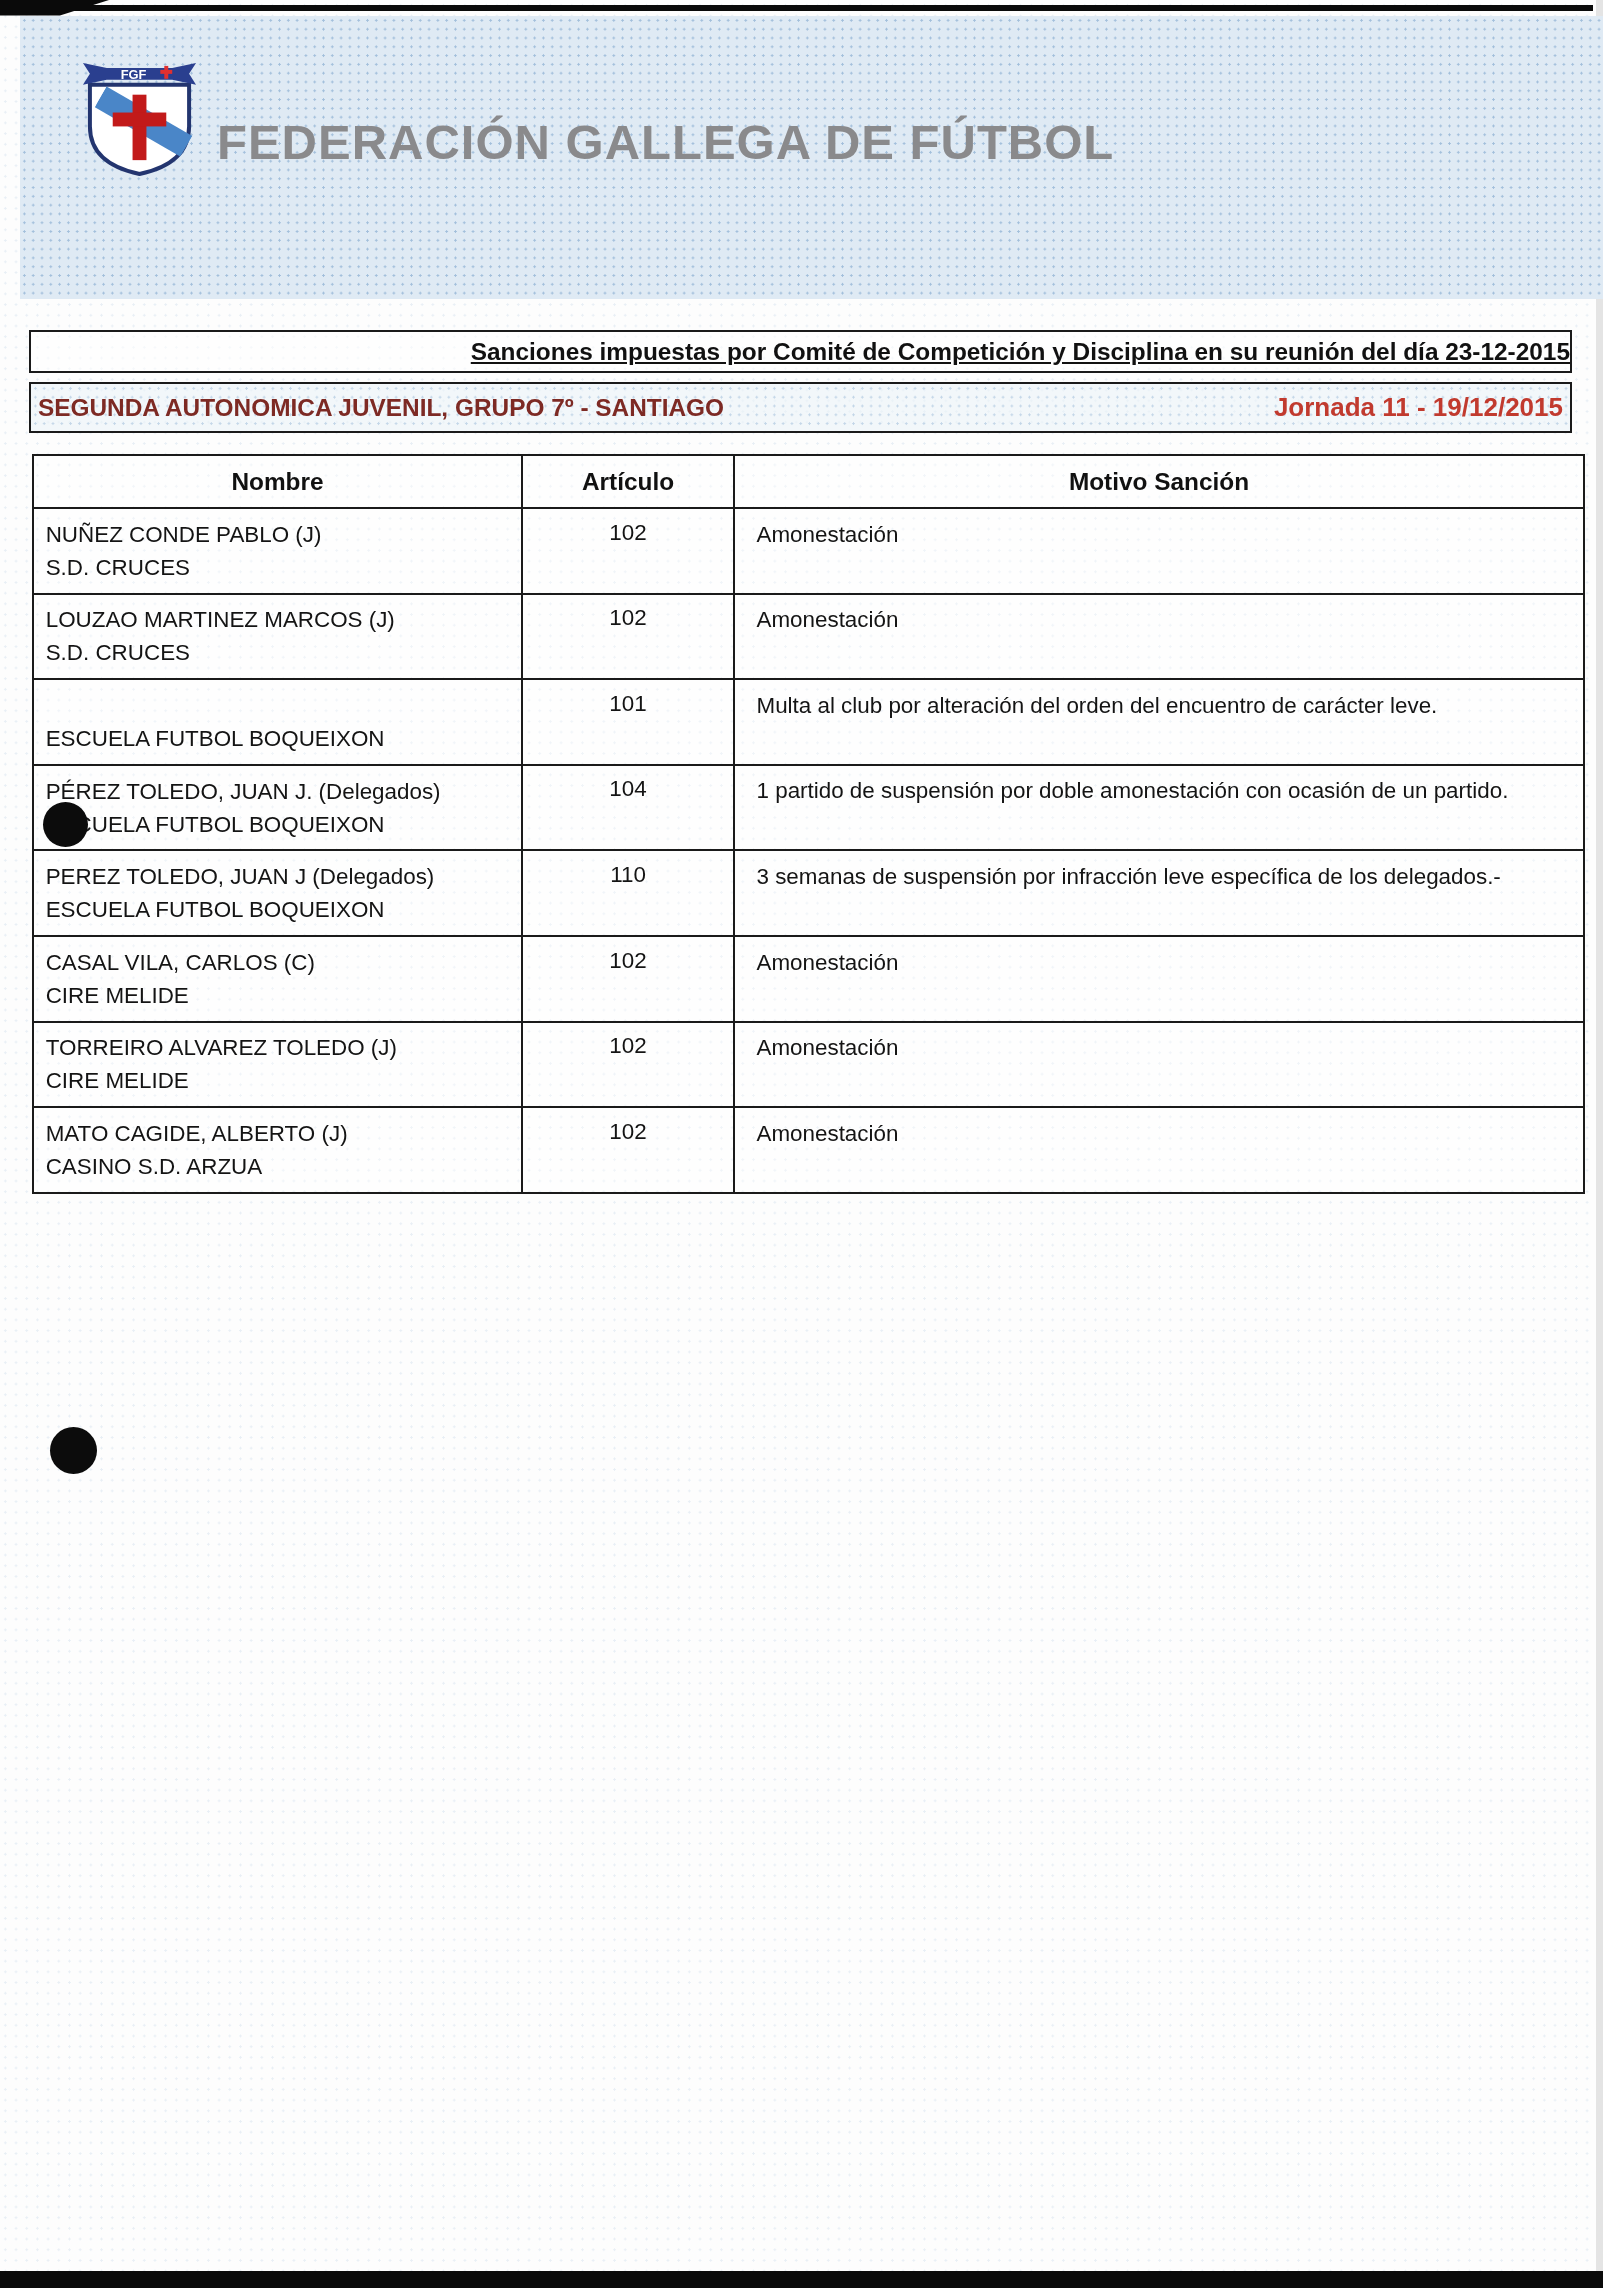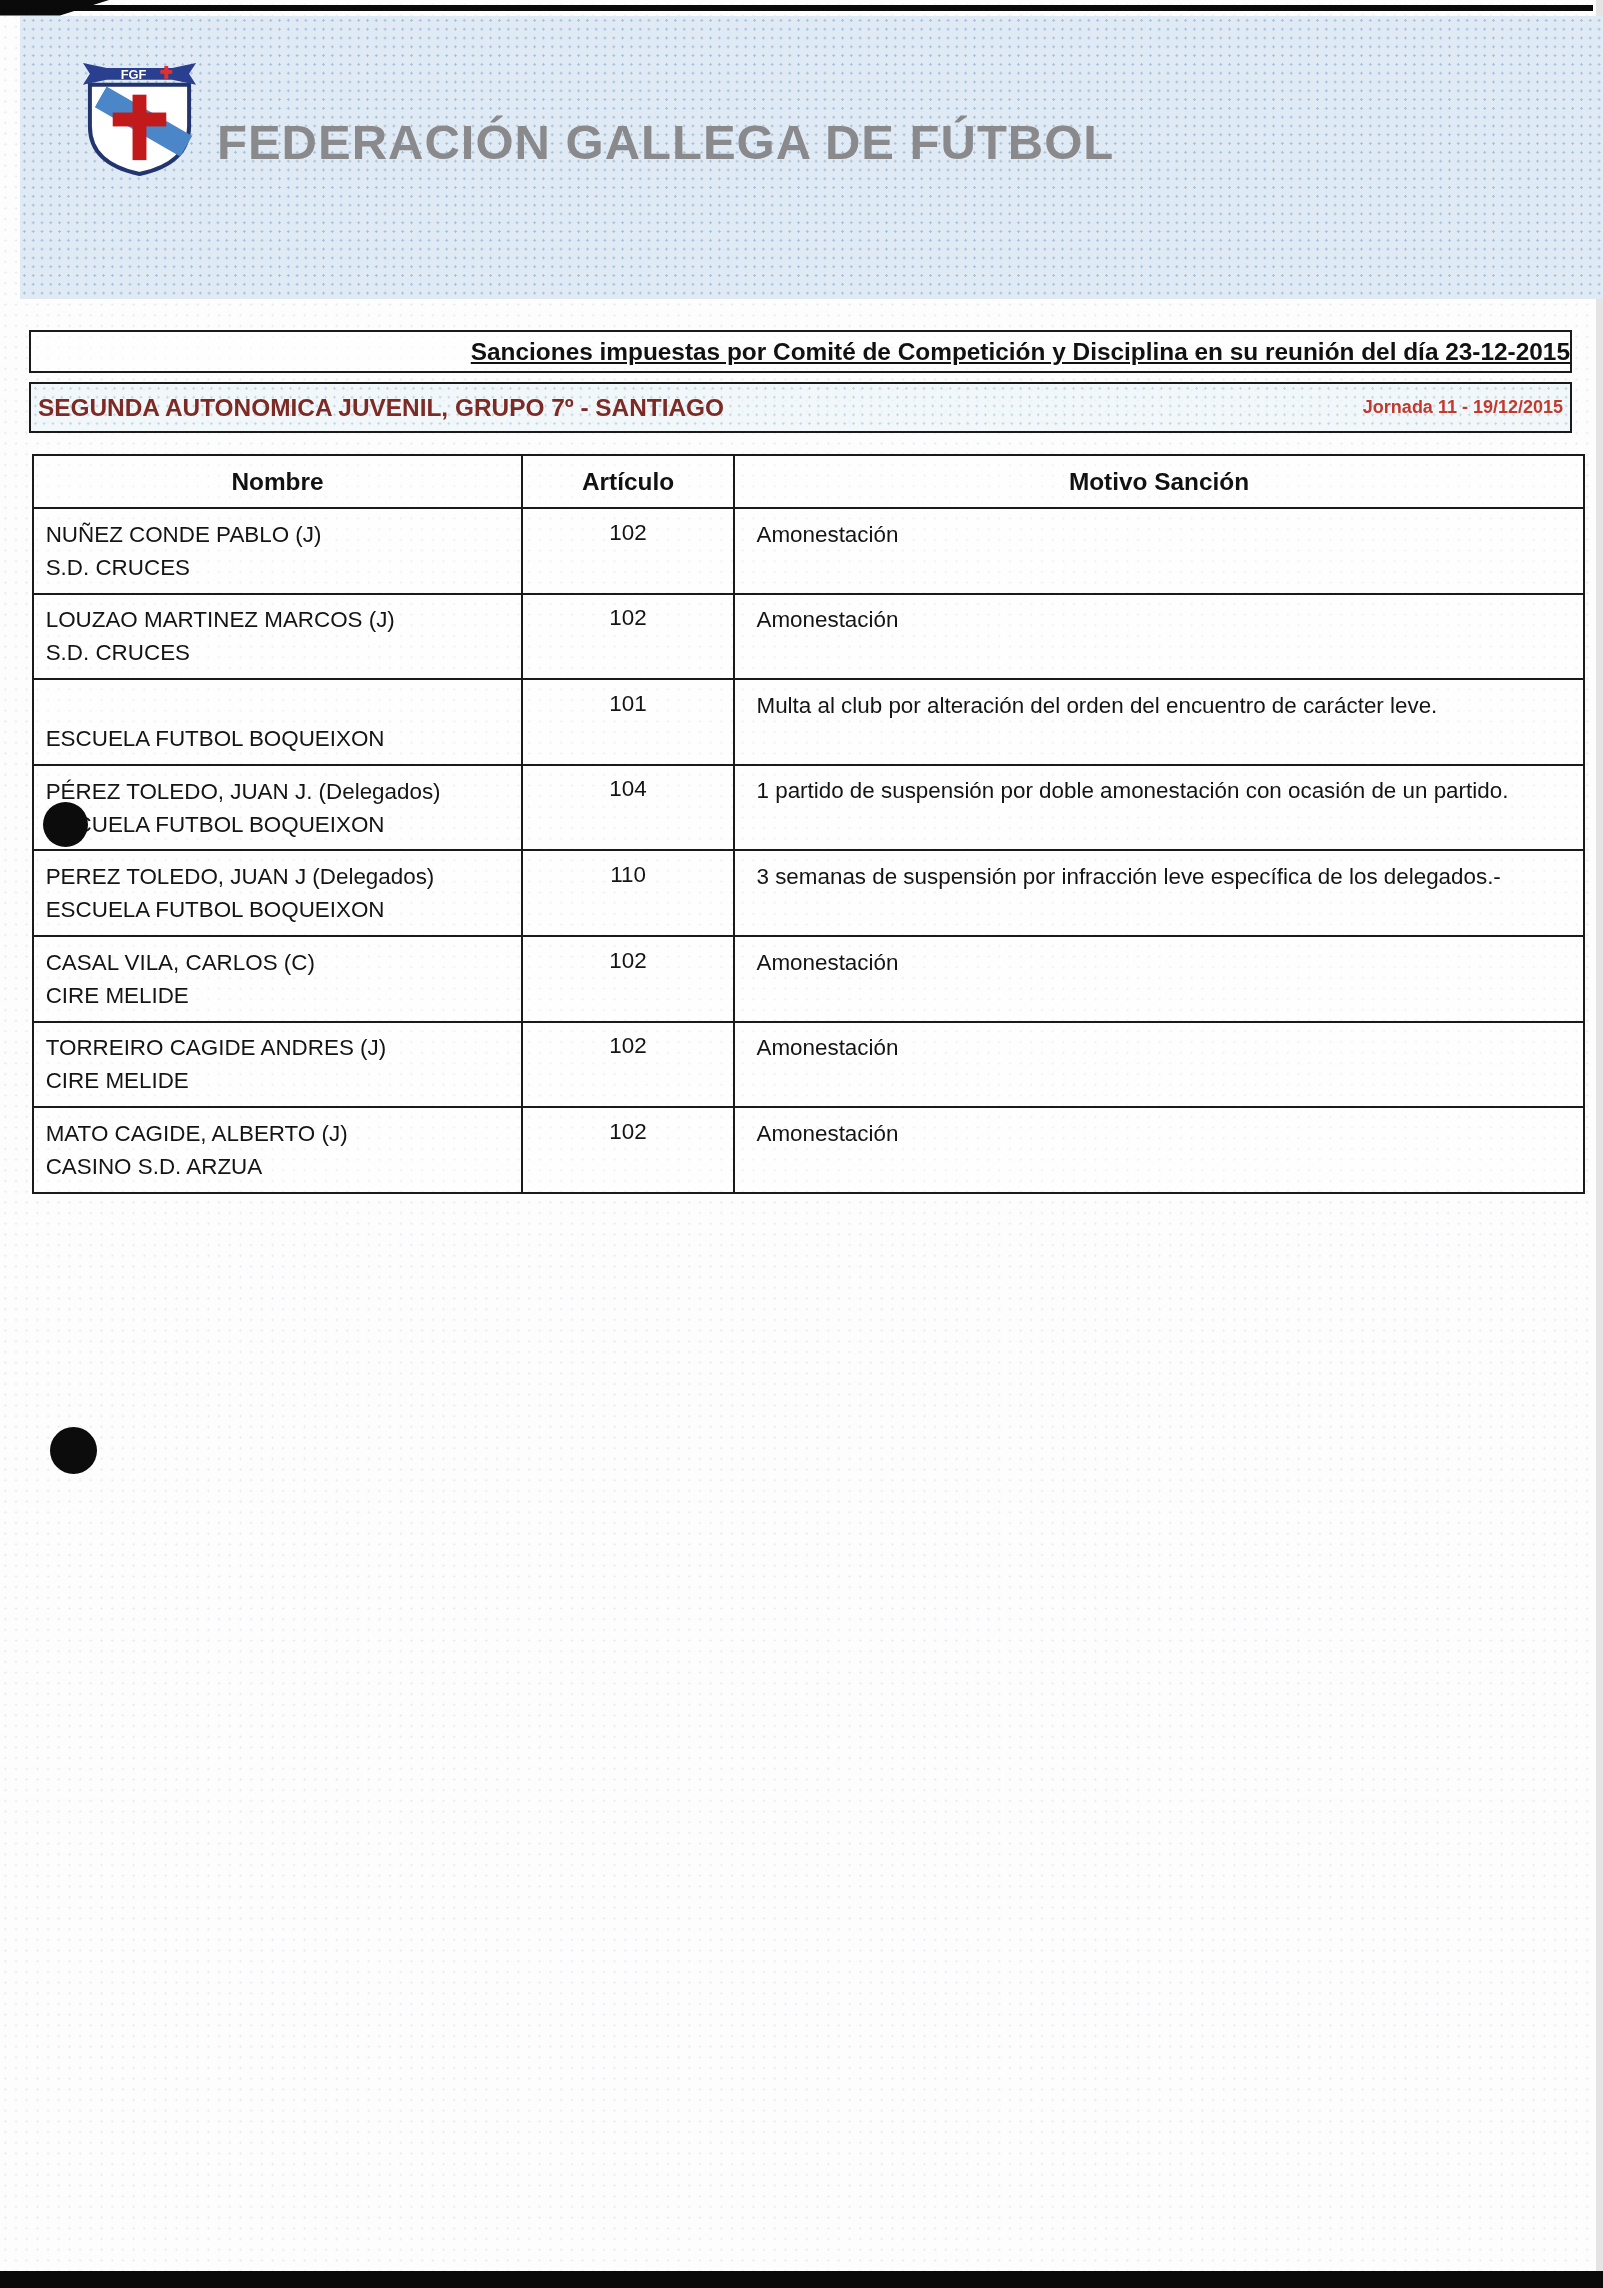--- a/index.html
+++ b/index.html
@@ -71,21 +71,21 @@
   .competition-box {
     position:absolute; left:29px; top:382px; width:1543px; height:51px;
     border:2.9px solid #1a1a1a; box-sizing:border-box;
     display:flex; align-items:center; justify-content:space-between;
     padding:0 7px;
     background-color:rgba(235,243,249,0.6);
     background-image: radial-gradient(rgba(90,140,190,0.3) 1px, transparent 1.1px);
     background-size:8.8px 8.8px;
   }
   .competition-name { color:#7d2a24; font-weight:bold; font-size:24.4px; white-space:nowrap; }
-  .jornada { color:#c13a2e; font-weight:bold; font-size:18px; white-space:nowrap;text-align:center; }
+  .jornada { color:#c13a2e; font-weight:bold; font-size:26px; white-space:nowrap;text-align:center; }
 
   
   .sanctions-table {
     position:absolute; left:32px; top:454px; width:1538px;
     border-collapse:collapse; table-layout:fixed;
   }
   .sanctions-table th, .sanctions-table td {
     border:2.9px solid #1a1a1a;
     margin-left:29px;
   }
@@ -208,21 +208,21 @@
     <td class="name-cell">
       <div class="name-line">CASAL VILA, CARLOS (C)</div>
       <div class="club-line">CIRE MELIDE</div>
     </td>
     <td class="article-cell">102</td>
     <td class="reason-cell">Amonestación</td>
   </tr>
 
   <tr>
     <td class="name-cell">
-      <div class="name-line">TORREIRO CAGIDE ANDRES (J)</div>
+      <div class="name-line">TORREIRO ALVAREZ TOLEDO (J)</div>
       <div class="club-line">CIRE MELIDE</div>
     </td>
     <td class="article-cell">102</td>
     <td class="reason-cell">Amonestación</td>
   </tr>
 
   <tr>
     <td class="name-cell">
       <div class="name-line">MATO CAGIDE, ALBERTO (J)</div>
       <div class="club-line">CASINO S.D. ARZUA</div>

